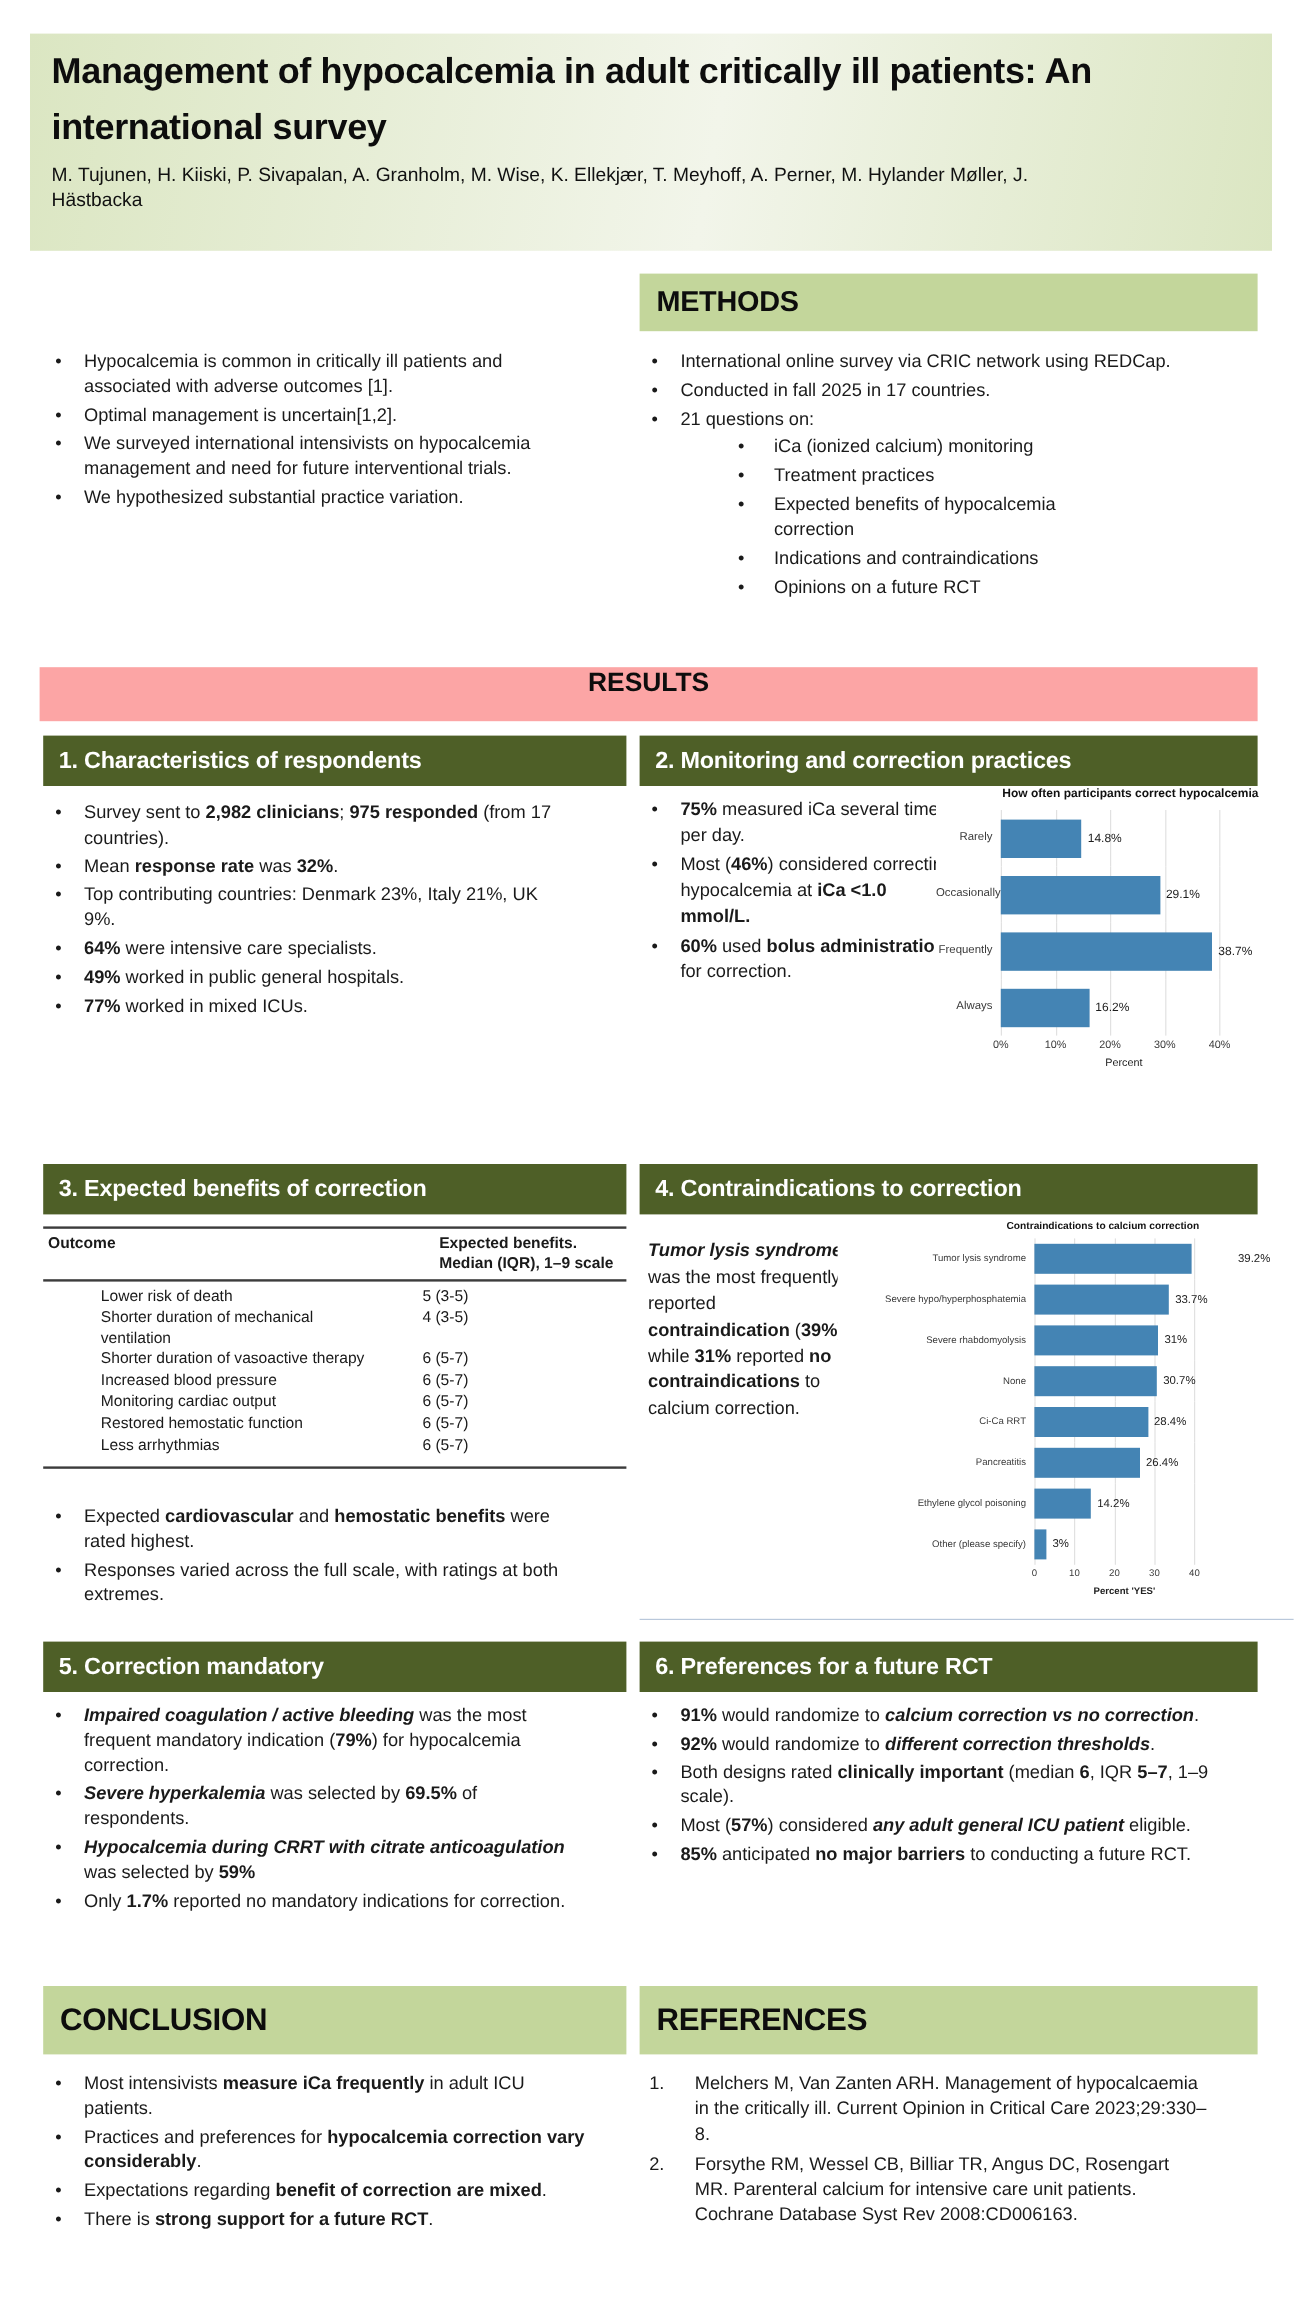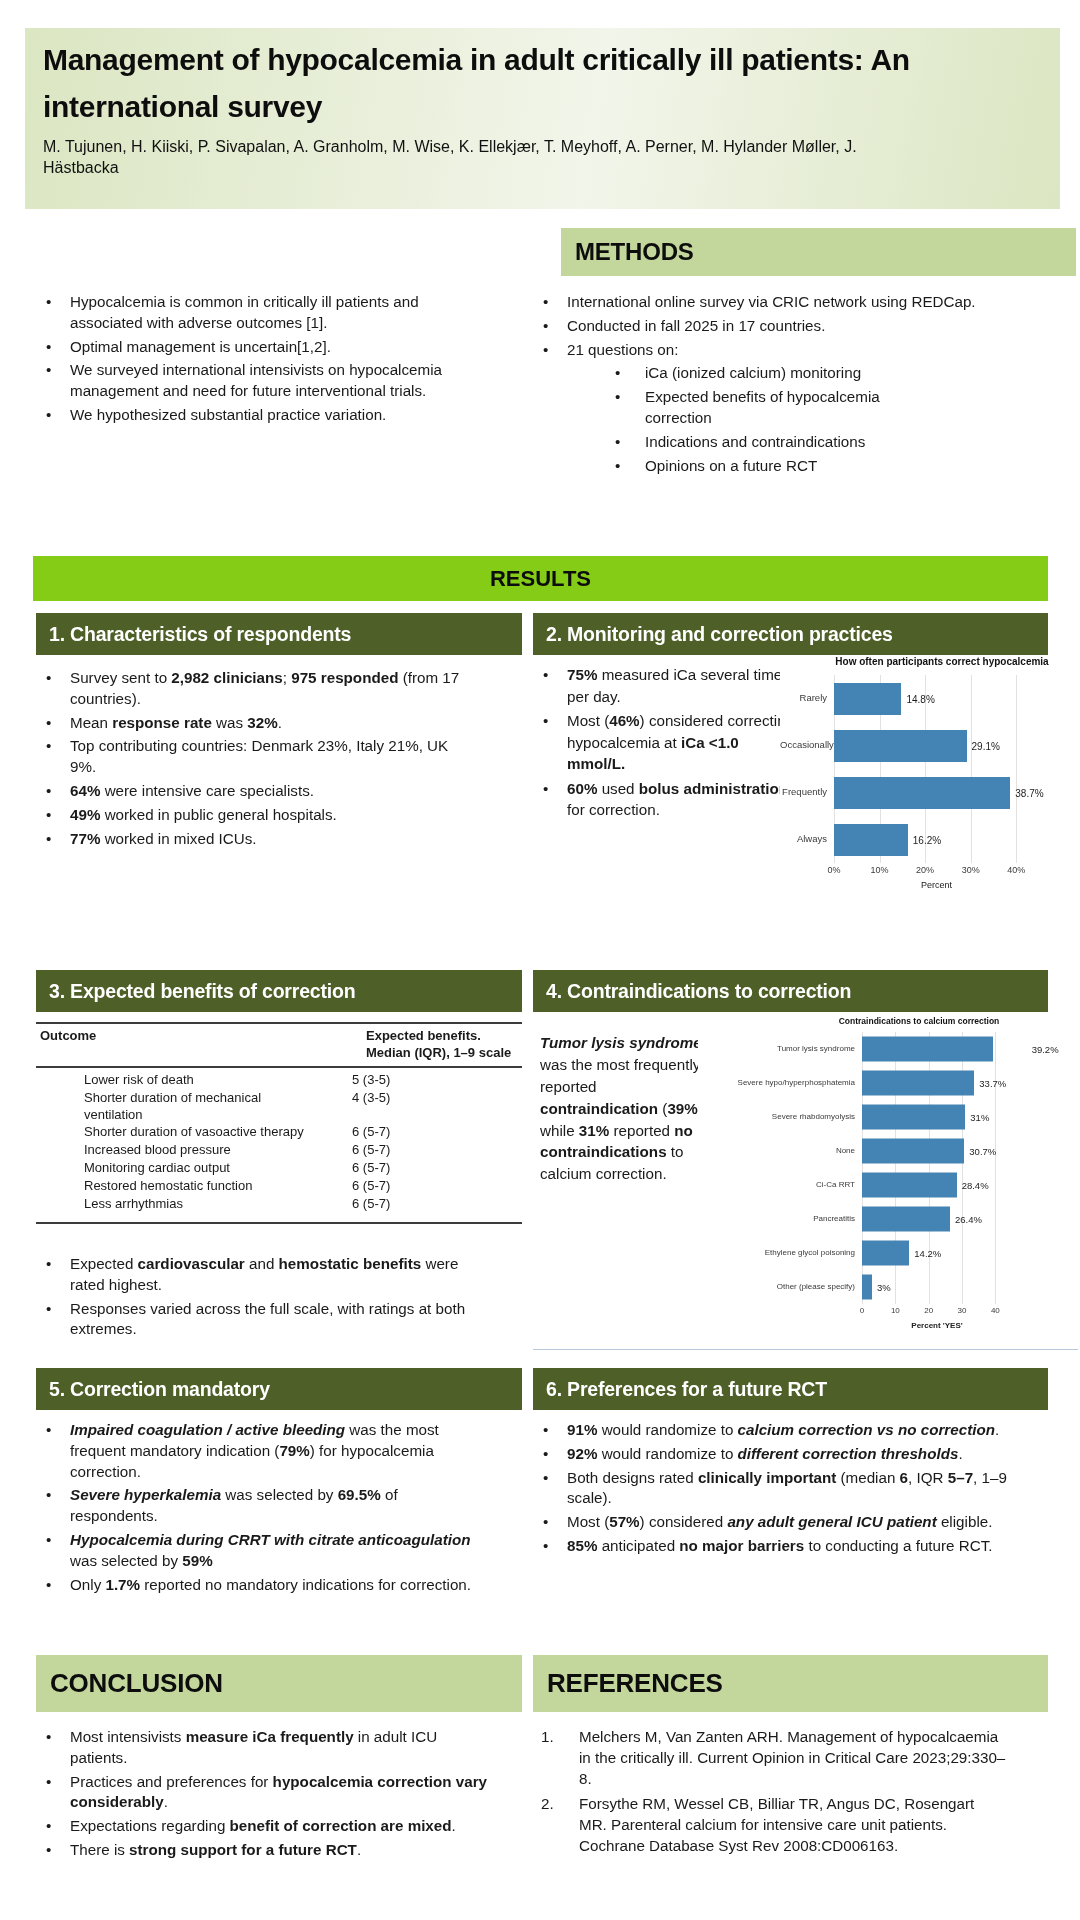--- a/index.html
+++ b/index.html
@@ -10,25 +10,25 @@
   .header-band { position:absolute; left:25px; top:28px; width:1035px; height:181px;
     background:linear-gradient(100deg,#dbe6c2 0%,#f2f5ea 55%,#dbe6c2 100%);
     padding:8px 0 0 18px; box-sizing:border-box; }
   .poster-title { font-size:30px; font-weight:bold; line-height:1.58; width:880px; letter-spacing:-0.3px; color:#0d0d0d; }
   .poster-authors { font-size:16px; line-height:1.33; width:845px; margin-top:5px; color:#111; }
 
   
   .sec-head-light { position:absolute; height:48px; background:#c3d69b; color:#0d0d0d;
     font-size:24px; font-weight:bold; display:flex; align-items:center; padding-left:14px; box-sizing:border-box; letter-spacing:-0.2px; }
   #head-intro { left:36px; top:228px; width:486px; }
-  #head-methods { left:561px; top:228px; width:515px; }
+  #head-methods { left:533px; top:228px; width:515px; }
   #head-conclusion { left:36px; top:1655px; width:486px; height:57px; font-size:26px; }
   #head-references { left:533px; top:1655px; width:515px; height:57px; font-size:26px; }
-  .results-band { position:absolute; left:33px; top:556px; width:1015px; height:45px; background:#84cc16;
-    display:flex; align-items:center; justify-content:center; font-size:22px; font-weight:bold; color:#0d0d0d; }
+  .results-band { position:absolute; left:33px; top:556px; width:1015px; height:45px; background:#fca5a5;
+    display:flex; justify-content:center; font-size:22px; font-weight:bold; color:#0d0d0d; }
 
   
   .sec-bar { position:absolute; height:42px; background:#4e5f27; color:#ffffff; font-size:19.5px; font-weight:bold;
     display:flex; align-items:center; padding-left:13px; box-sizing:border-box; letter-spacing:-0.2px; }
   #bar-s1 { left:36px; top:613px; width:486px; }
   #bar-s2 { left:533px; top:613px; width:515px; }
   #bar-s3 { left:36px; top:970px; width:486px; }
   #bar-s4 { left:533px; top:970px; width:515px; }
   #bar-s5 { left:36px; top:1368px; width:486px; }
   #bar-s6 { left:533px; top:1368px; width:515px; }
@@ -107,20 +107,21 @@
   </div>
 
   <div class="sec-head-light" id="head-methods">
     <span>METHODS</span>
   </div>
   <div class="list" id="list-methods">
     <div class="bullet">International online survey via CRIC network using REDCap.</div>
     <div class="bullet">Conducted in fall 2025 in 17 countries.</div>
     <div class="bullet">21 questions on:</div>
     <div class="bullet sub">iCa (ionized calcium) monitoring</div>
+    <div class="bullet sub">Treatment practices</div>
     <div class="bullet sub">Expected benefits of hypocalcemia correction</div>
     <div class="bullet sub">Indications and contraindications</div>
     <div class="bullet sub">Opinions on a future RCT</div>
   </div>
 
   <div class="results-band">
     <span>RESULTS</span>
   </div>
 
   <div class="sec-bar" id="bar-s1">

